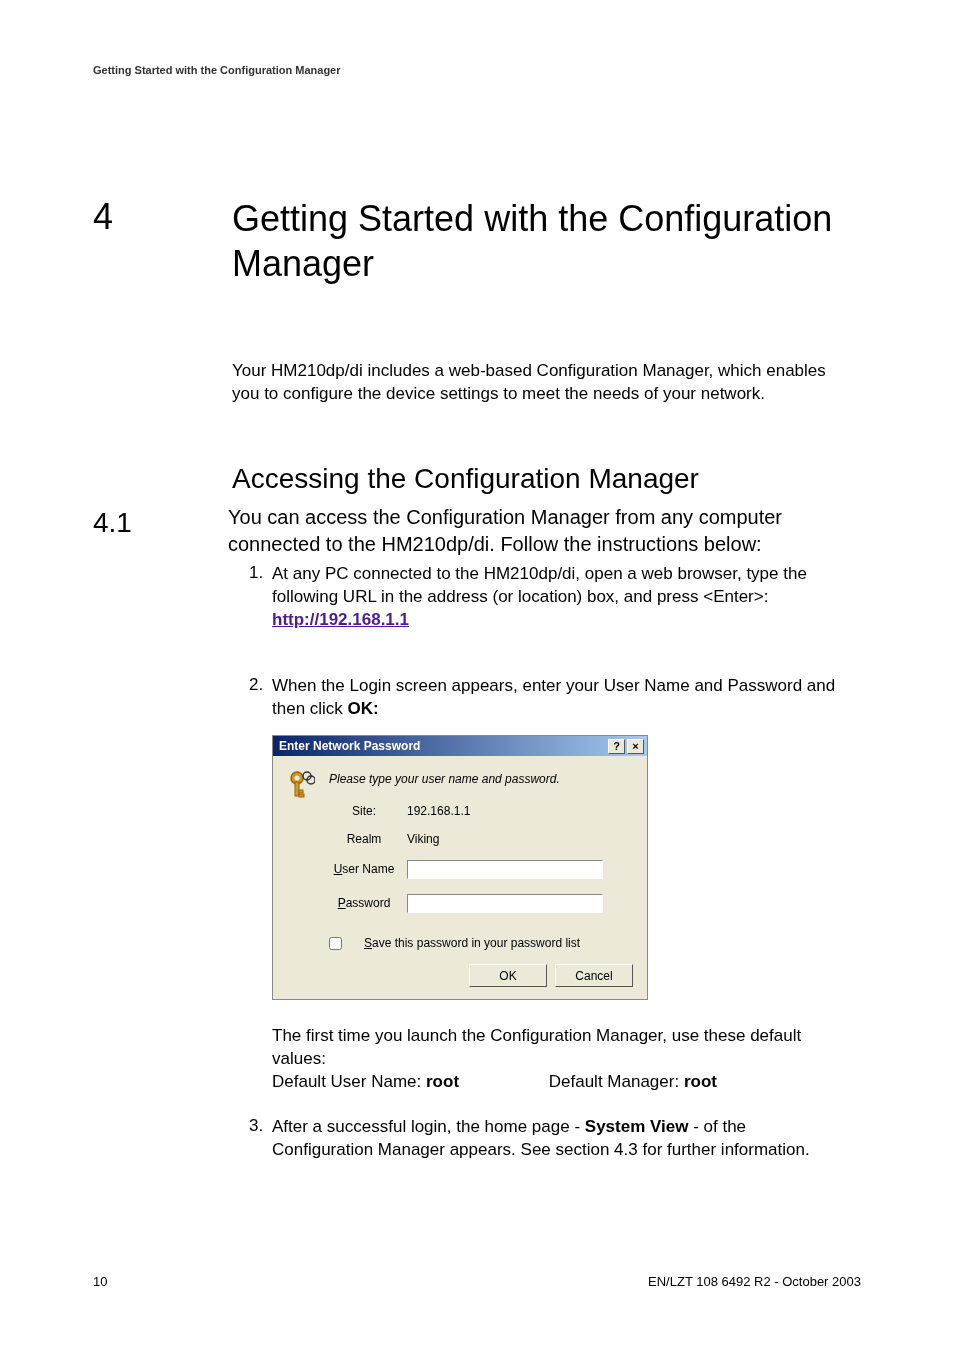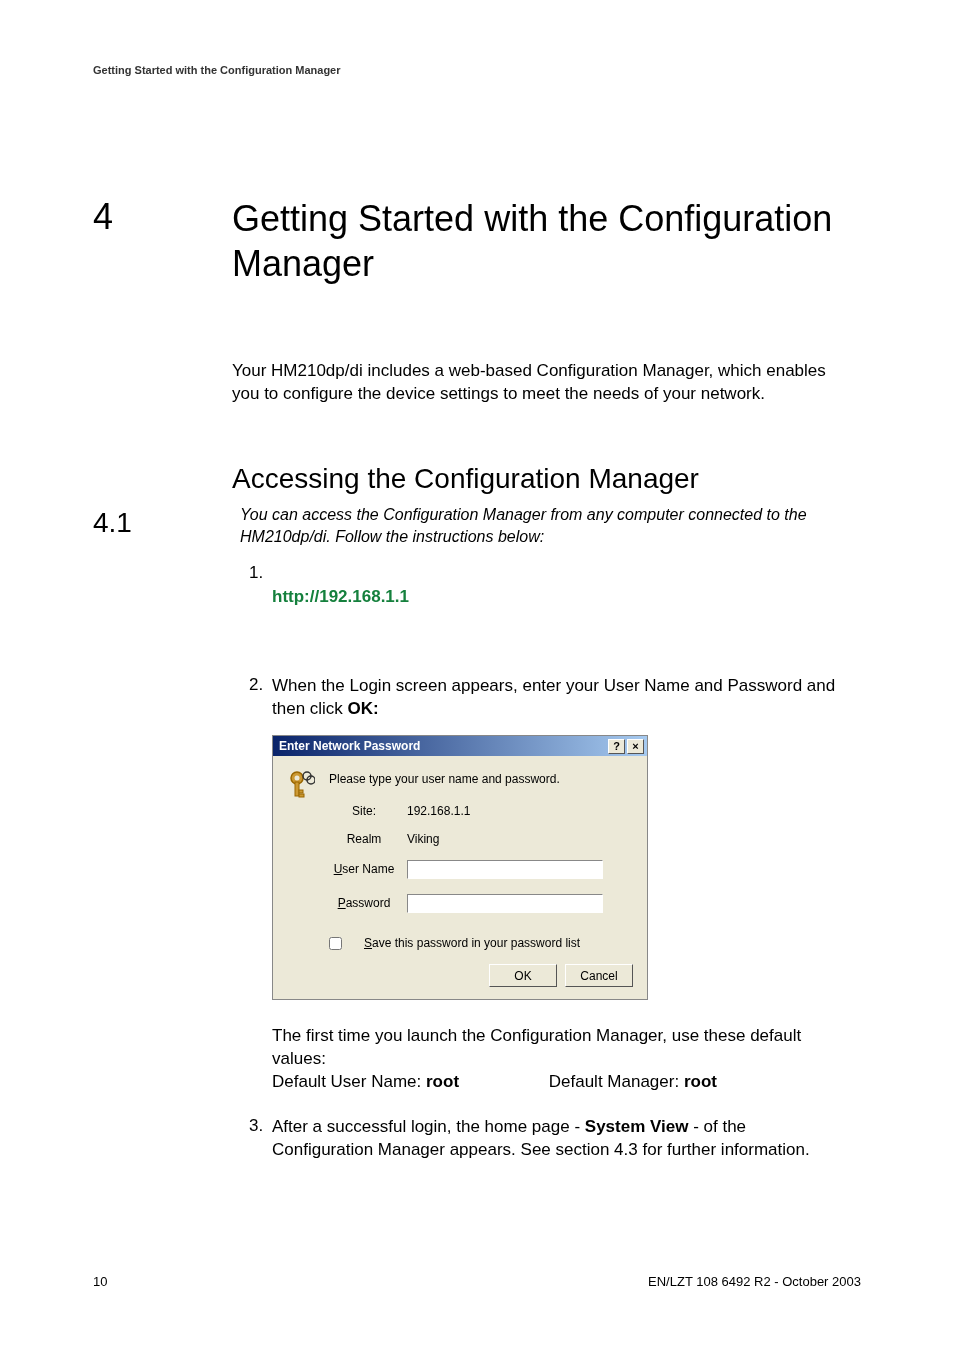--- a/index.html
+++ b/index.html
@@ -54,42 +54,42 @@
     .section-title {
       position: absolute;
       top: 463px;
       left: 232px;
       font-size: 28px;
       font-weight: normal;
     }
     .section-para {
       position: absolute;
       top: 504px;
-      left: 240px;
-      font-size: 16px;
+      left: 228px;
+      font-size: 20px;
       width: 610px;
       line-height: 1.35;
-      font-style: italic;
     }
     .list-item-1 {
       position: absolute;
       top: 563px;
       left: 272px;
       width: 570px;
       font-size: 17px;
       line-height: 1.35;
     }
     .list-num-1 {
       position: absolute;
       top: 563px;
       left: 249px;
       font-size: 17px;
     }
     .link {
-      color: #15803d;
+      color: #4c1d95;
+      text-decoration: underline;
       font-weight: bold;
     }
     .list-num-2 { position: absolute; top: 675px; left: 249px; font-size: 17px; }
     .list-item-2 { position: absolute; top: 675px; left: 272px; width: 570px; font-size: 17px; line-height: 1.35; }
     .dialog {
       position: absolute;
       top: 735px;
       left: 272px;
       width: 376px;
       height: 265px;
@@ -123,39 +123,39 @@
       font-size: 11px;
       font-weight: bold;
       color: #000;
     }
     .dialog-body { padding: 14px 16px 12px 16px; position: relative; height: calc(100% - 20px); }
     .key-icon {
       position: absolute;
       top: 14px; left: 14px;
       width: 28px; height: 32px;
     }
-    .prompt { position: absolute; top: 16px; left: 56px; font-size: 12px; }
+    .prompt { position: absolute; top: 16px; left: 56px; font-size: 12px; font-style: italic; }
     .row { position: absolute; left: 56px; font-size: 12px; }
     .row.label { width: 70px; text-align: center; }
     .row.val { left: 134px; }
     .input-sunken {
       border: 1px solid #888;
       border-right-color: #fff;
       border-bottom-color: #fff;
       background: #fff;
       height: 19px;
       width: 196px;
       font-size: 12px;
       padding: 1px 3px;
     }
     .cbwrap { position: absolute; left: 56px; top: 180px; font-size: 12px; display: flex; align-items: center; gap: 22px; }
     .cbwrap input[type="checkbox"] { width: 13px; height: 13px; }
     .dlg-buttons { position: absolute; right: 14px; bottom: 12px; display: flex; gap: 8px; }
     .dlg-btn {
-      width: 68px; height: 23px;
+      width: 78px; height: 23px;
       font-size: 12px;
       border: 1px solid #555;
       border-top-color: #fff;
       border-left-color: #fff;
       background: #ece9d8;
       cursor: pointer;
     }
     .post-dialog {
       position: absolute;
       top: 1025px;
@@ -181,21 +181,21 @@
 
 <div class="intro-para">Your HM210dp/di includes a web-based Configuration Manager, which enables you to configure the device settings to meet the needs of your network.</div>
 
 <div class="section-num">4.1</div>
 <div class="section-title">Accessing the Configuration Manager</div>
 
 <div class="section-para">You can access the Configuration Manager from any computer connected to the HM210dp/di. Follow the instructions below:</div>
 
 <div class="list-num-1">1.</div>
 <div class="list-item-1">
-  <br>
+  <span>At any PC connected to the HM210dp/di, open a web browser, type the following URL in the address (or location) box, and press &lt;Enter&gt;:</span><br>
   <a class="link">http://192.168.1.1</a>
 </div>
 
 <div class="list-num-2">2.</div>
 <div class="list-item-2">
   <span>When the Login screen appears, enter your User Name and Password and then click </span><b>OK:</b>
 </div>
 
 <div class="dialog">
   <div class="dialog-titlebar">

